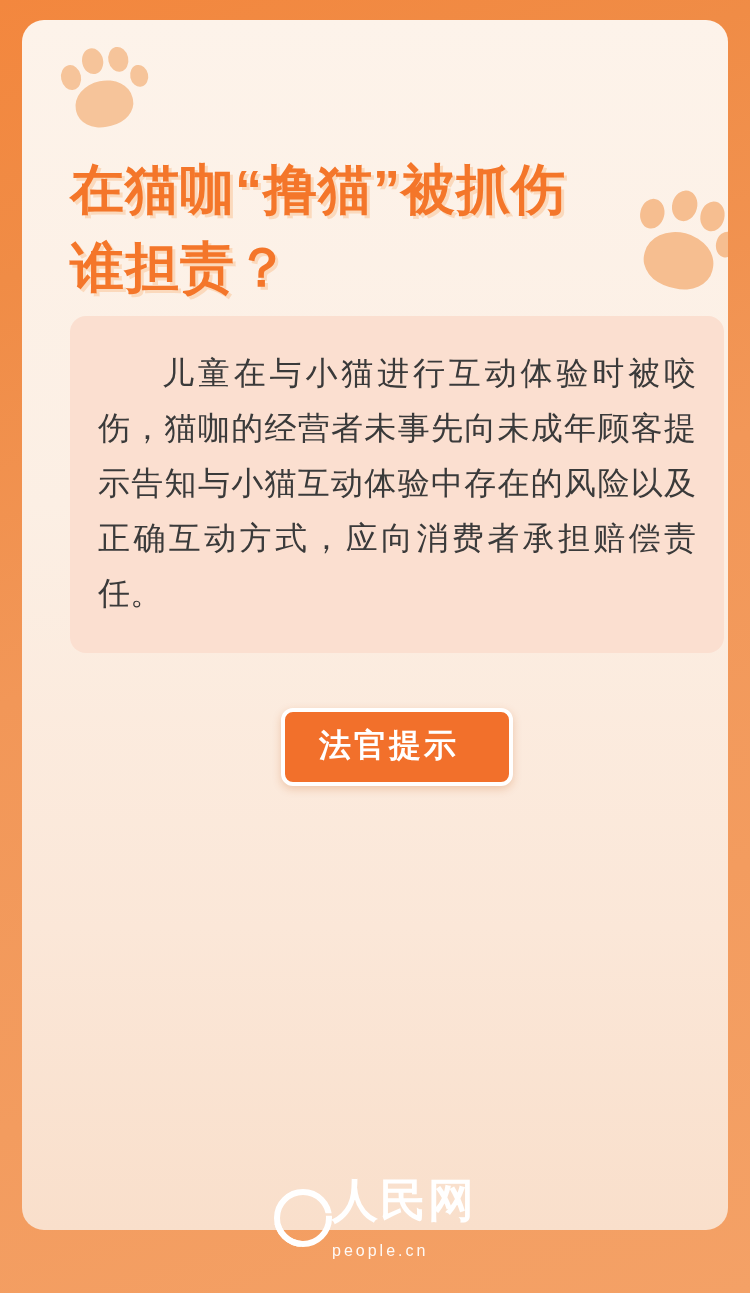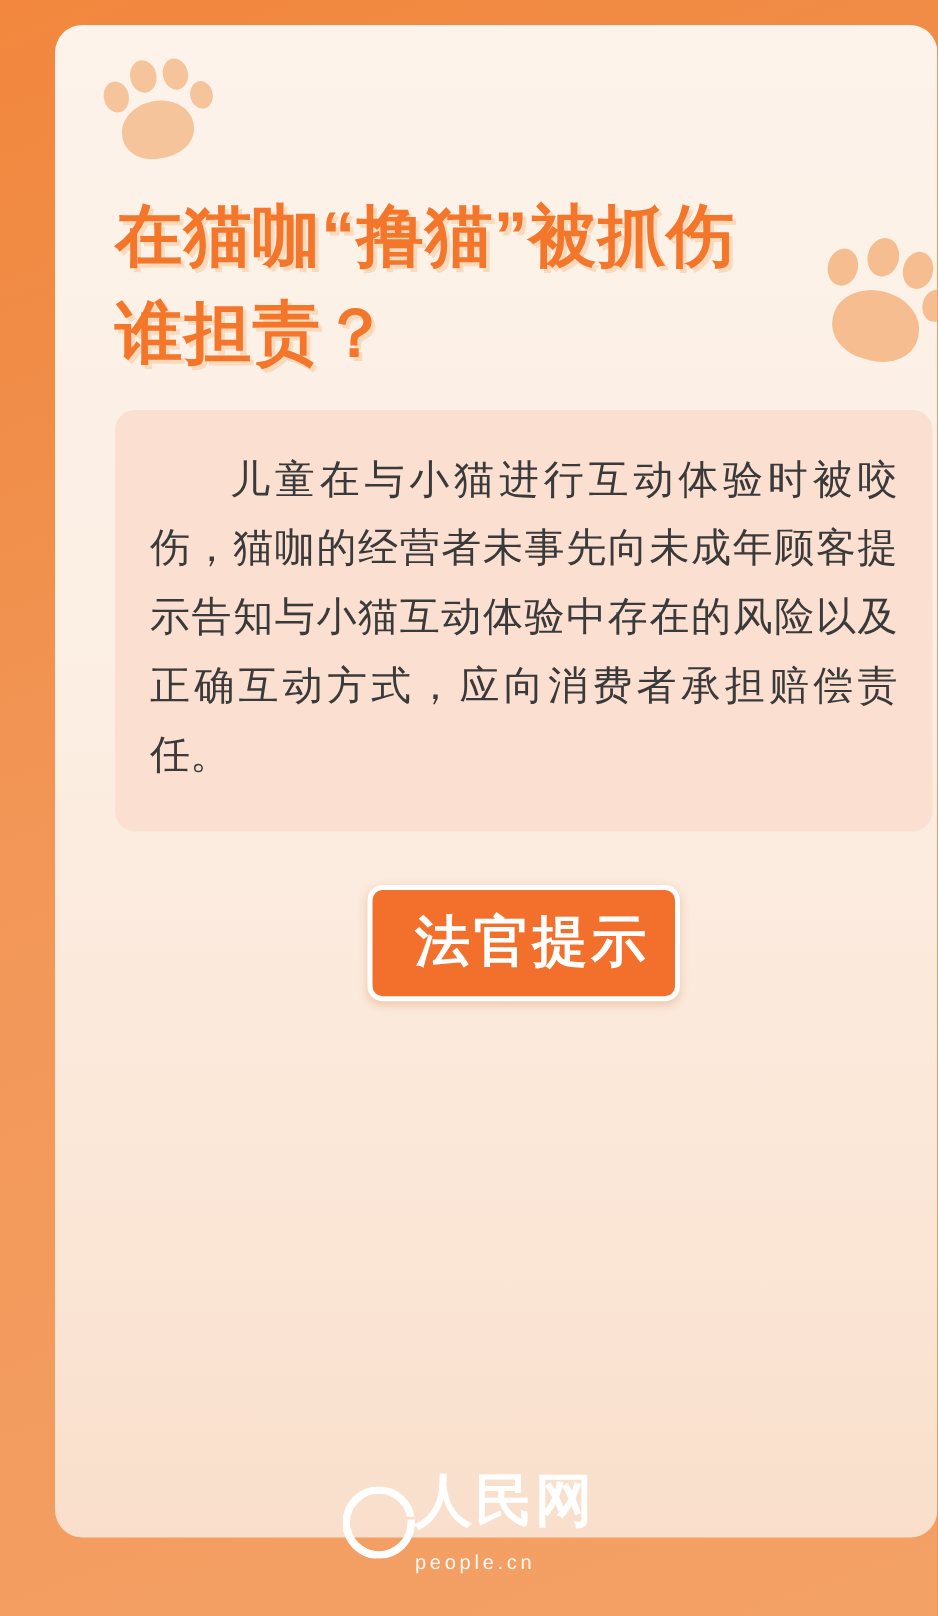--- a/index.html
+++ b/index.html
@@ -24,21 +24,20 @@
   .card {
     position: absolute;
     left: 22px;
     top: 20px;
     width: 706px;
     height: 1210px;
     border-radius: 22px;
     background: linear-gradient(180deg, #FDF3EA 0%, #FCEFE4 40%, #FBE7D8 75%, #F9DFCB 100%);
     box-sizing: border-box;
     overflow: hidden;
-    margin-left: 22px;
   }
 
   
   .paw {
     position: absolute;
     pointer-events: none;
   }
   .paw .pad {
     position: absolute;
     background: #F6C49A;
@@ -107,40 +106,40 @@
     background: #FBDFD0;
     border-radius: 16px;
     padding: 30px 28px 32px 28px;
     color: #3A3A3A;
     font-size: 32px;
     line-height: 1.72;
     text-align: justify;
     text-indent: 2em;
     font-family: "Liberation Serif", "DejaVu Serif", serif;
   }
-  .block-1 { top: 308px; font-family: Liberation Mono, monospace; }
+  .block-1 { top: 296px; }
   .block-2 { top: 756px; background: #FADACA; }
 
   
   .badge-wrap {
     position: absolute;
     left: 0;
     top: 688px;
     width: 750px;
     display: flex;
     justify-content: center;
     z-index: 3;
   }
   .badge {
     background: #F2702B;
     color: #FFFFFF;
-    font-size: 44px;
+    font-size: 32px;
     font-weight: bold;
     letter-spacing: 3px;
-    padding: 12px 20px 14px 34px;
+    padding: 12px 50px 14px 34px;
     border-radius: 12px;
     border: 4px solid #FFFFFF;
     box-shadow: 0 3px 8px rgba(200, 90, 20, 0.25);
   }
 
   
   .footer {
     position: absolute;
     left: 0;
     bottom: 34px;

